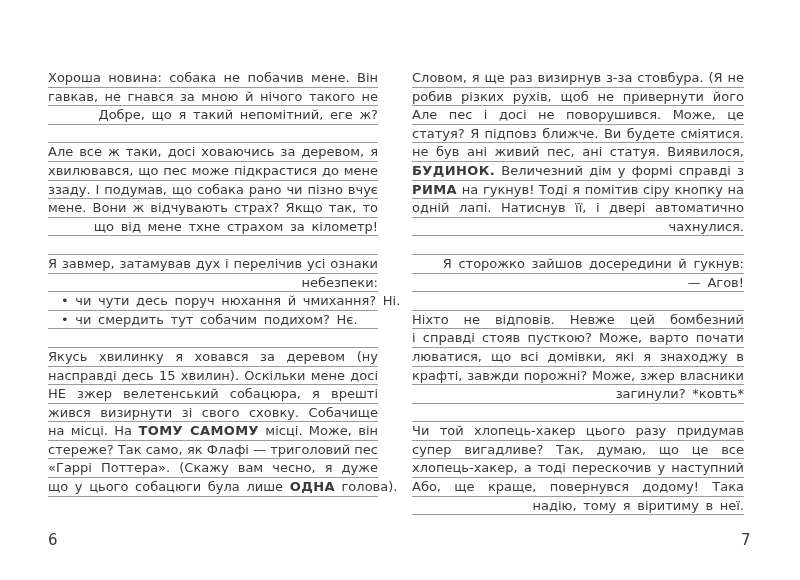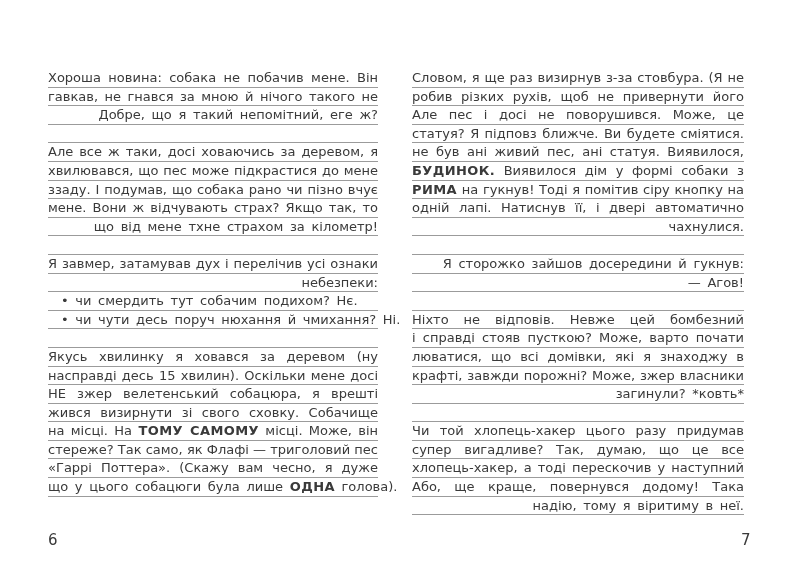--- a/index.html
+++ b/index.html
@@ -47,39 +47,39 @@
       <div class="line l"><span class="reg">Добре, що я такий непомітний, еге ж?</span></div>
       <div class="line e"></div>
       <div class="line j"><span class="reg">Але все ж таки, досі ховаючись за деревом, я роз-</span></div>
       <div class="line j"><span class="reg">хвилювався, що пес може підкрастися до мене</span></div>
       <div class="line j"><span class="reg">ззаду. І подумав, що собака рано чи пізно вчує</span></div>
       <div class="line j"><span class="reg">мене. Вони ж відчувають страх? Якщо так, то певен,</span></div>
       <div class="line l"><span class="reg">що від мене тхне страхом за кілометр!</span></div>
       <div class="line e"></div>
       <div class="line j"><span class="reg">Я завмер, затамував дух і перелічив усі ознаки</span></div>
       <div class="line l"><span class="reg">небезпеки:</span></div>
+      <div class="line bu"><span class="reg">• чи чути десь поруч нюхання й чмихання? Ні.</span></div>
       <div class="line bu"><span class="reg">• чи смердить тут собачим подихом? Нє.</span></div>
-      <div class="line bu"><span class="reg">• чи чути десь поруч нюхання й чмихання? Ні.</span></div>
       <div class="line e"></div>
       <div class="line j"><span class="reg">Якусь хвилинку я ховався за деревом (ну гаразд,</span></div>
       <div class="line j"><span class="reg">насправді десь 15 хвилин). Оскільки мене досі</span></div>
       <div class="line j"><span class="reg">НЕ зжер велетенський собацюра, я врешті нава-</span></div>
       <div class="line j"><span class="reg">жився визирнути зі свого сховку. Собачище стояв</span></div>
       <div class="line j"><span class="reg">на місці. На </span><span class="em">ТОМУ САМОМУ</span><span class="reg"> місці. Може, він щось</span></div>
       <div class="line j"><span class="reg">стереже? Так само, як Флафі — триголовий пес із</span></div>
       <div class="line j"><span class="reg">«Гаррі Поттера». (Скажу вам чесно, я дуже зрадів,</span></div>
       <div class="line l"><span class="reg">що у цього собацюги була лише </span><span class="em">ОДНА</span><span class="reg"> голова).</span></div>
     </div>
   <div class="column col-right">
       <div class="line j"><span class="reg">Словом, я ще раз визирнув з-за стовбура. (Я не</span></div>
       <div class="line j"><span class="reg">робив різких рухів, щоб не привернути його уваги).</span></div>
       <div class="line j"><span class="reg">Але пес і досі не поворушився. Може, це взагалі</span></div>
       <div class="line j"><span class="reg">статуя? Я підповз ближче. Ви будете сміятися. Це</span></div>
       <div class="line j"><span class="reg">не був ані живий пес, ані статуя. Виявилося, що це</span></div>
-      <div class="line j"><span class="em">БУДИНОК.</span><span class="reg"> Виявилося дім у формі собаки з </span><span class="em">ДВЕ-</span></div>
+      <div class="line j"><span class="em">БУДИНОК.</span><span class="reg"> Величезний дім у формі справді з </span><span class="em">ДВЕ-</span></div>
       <div class="line j"><span class="em">РИМА</span><span class="reg"> на гукнув! Тоді я помітив сіру кнопку на</span></div>
       <div class="line j"><span class="reg">одній лапі. Натиснув її, і двері автоматично роз-</span></div>
       <div class="line l"><span class="reg">чахнулися.</span></div>
       <div class="line e"></div>
       <div class="line l"><span class="reg">Я сторожко зайшов досередини й гукнув:</span></div>
       <div class="line l"><span class="reg">— Агов!</span></div>
       <div class="line e"></div>
       <div class="line j"><span class="reg">Ніхто не відповів. Невже цей бомбезний будинок</span></div>
       <div class="line j"><span class="reg">і справді стояв пусткою? Може, варто почати хви-</span></div>
       <div class="line j"><span class="reg">люватися, що всі домівки, які я знаходжу в Майн-</span></div>

